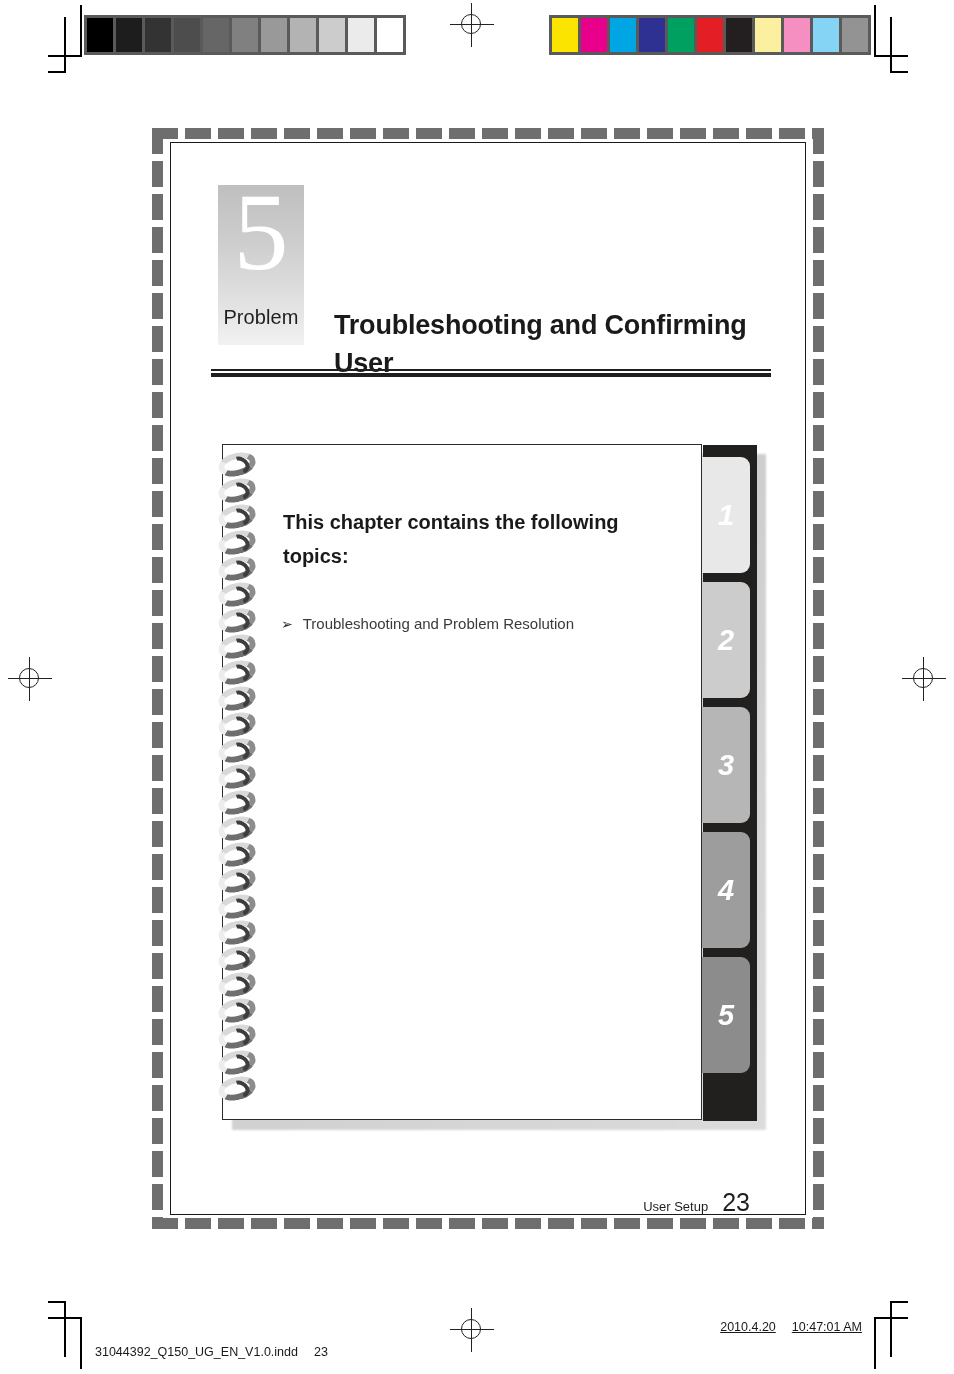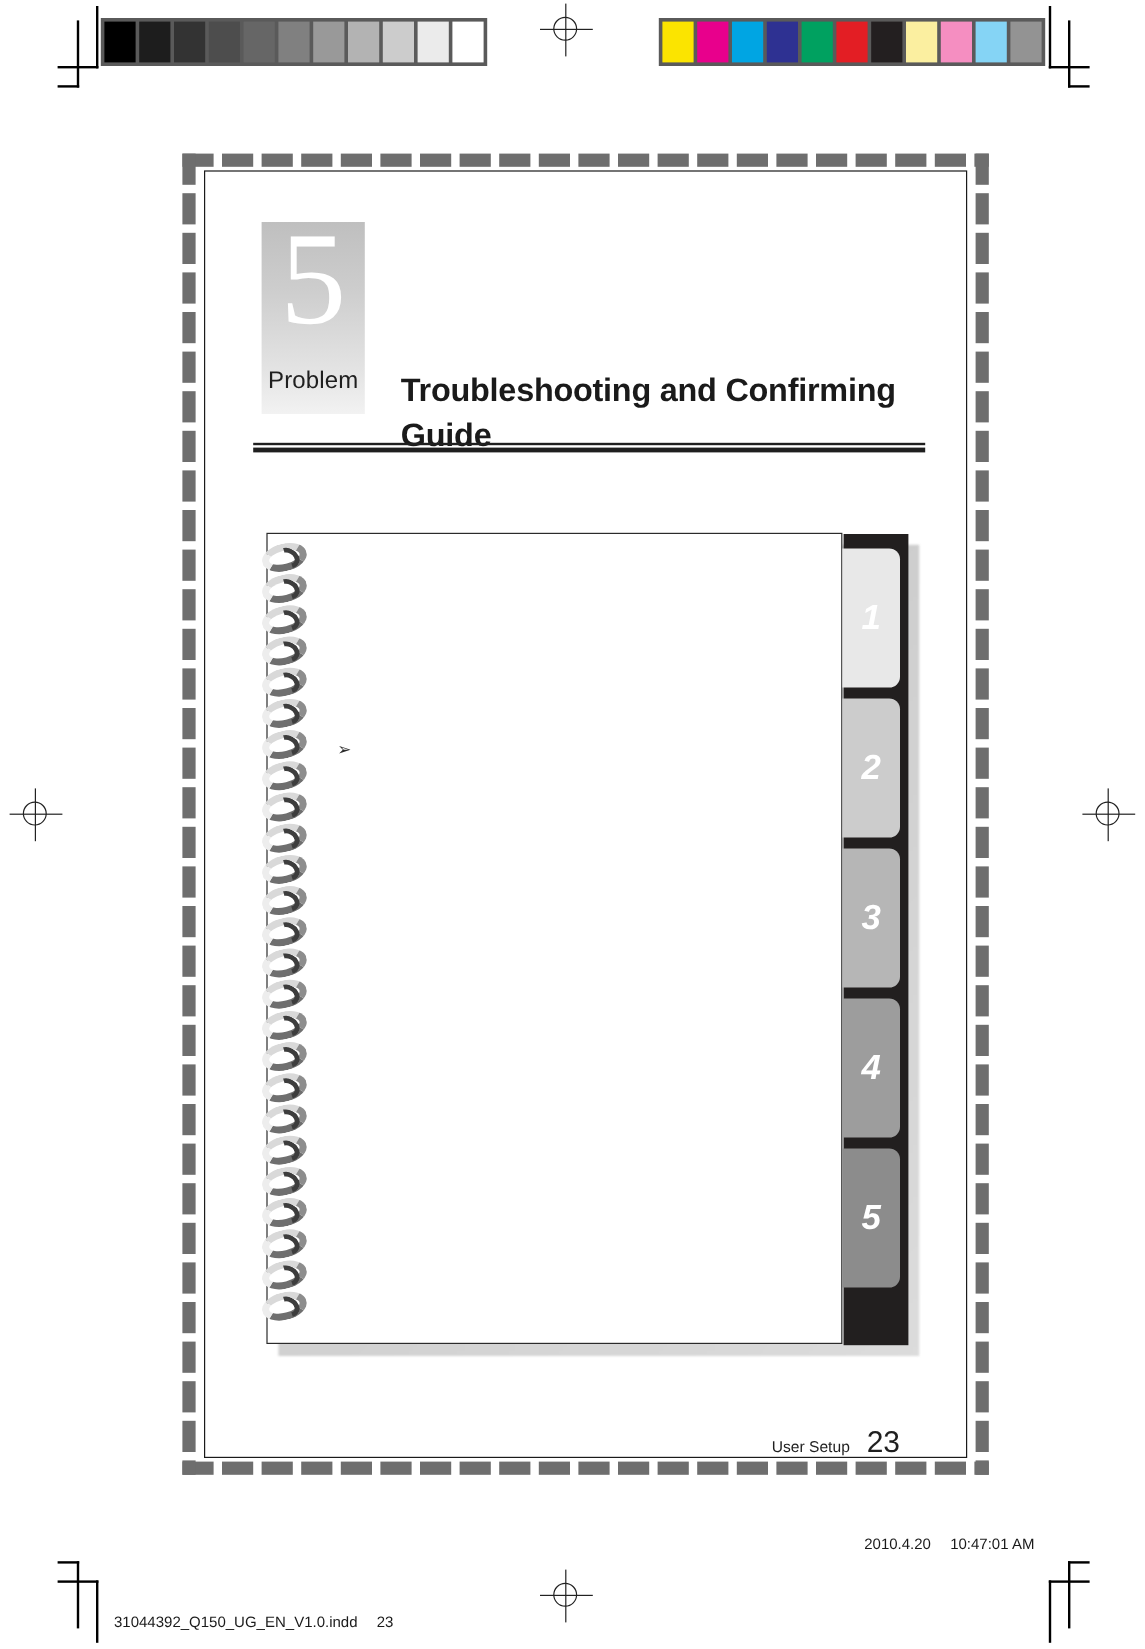--- a/index.html
+++ b/index.html
@@ -76,21 +76,21 @@
       font-size:29px;font-weight:bold;font-style:italic;color:#ffffff;}
 
   
   #page-footer{position:absolute;right:204px;top:1188px;display:flex;align-items:baseline;gap:14px;}
   #footer-label{font-size:13px;color:#1f1f1f;}
   #footer-pageno{font-size:25px;color:#1f1f1f;}
 
   
   .slug{position:absolute;font-size:12.5px;color:#1a1a1a;white-space:nowrap;}
   #slug-left{left:95px;top:1345px;}
-  #slug-right{right:92px;top:1280px;}
+  #slug-right{right:92px;top:1320px;text-decoration:underline;}
   .slug .sp{display:inline-block;width:16px;}
 </style>
 </head>
 <body>
 
 <div class="swatch-strip" id="gray-strip">
     <div class="swatch" style="background: rgb(0, 0, 0);"></div>
     <div class="swatch" style="background: rgb(29, 29, 29);"></div>
     <div class="swatch" style="background: rgb(51, 51, 51);"></div>
     <div class="swatch" style="background: rgb(77, 77, 77);"></div>
@@ -281,21 +281,21 @@
       <span style="left: 661px; top: 1056px; width: 11px; height: 26px;"></span>
       <span style="left: 661px; top: 1089px; width: 11px; height: 12px;"></span>
     </div>
   <div id="inner-frame"></div>
 </div>
 
 <div id="chapter-badge">
   <div id="chapter-num">5</div>
   <div id="chapter-word">Problem</div>
 </div>
-<h1 id="chapter-title">Troubleshooting and Confirming Guide</h1>
+<h1 id="chapter-title">Troubleshooting and Confirming User</h1>
 <div id="title-rule">
   <div class="r1"></div>
   <div class="r2"></div>
 </div>
 
 <div id="notebook">
   <div id="nb-shadow"></div>
   <div id="nb-page">
     <div id="tab-col">
         <div class="tab" style="top: 12px; height: 116px; background: rgb(232, 232, 232);">
@@ -307,23 +307,25 @@
         <div class="tab" style="top: 262px; height: 116px; background: rgb(182, 182, 182);">
           <span>3</span>
         </div>
         <div class="tab" style="top: 387px; height: 116px; background: rgb(157, 157, 157);">
           <span>4</span>
         </div>
         <div class="tab" style="top: 512px; height: 116px; background: rgb(140, 140, 140);">
           <span>5</span>
         </div>
       </div>
+    <div id="nb-heading">This chapter contains the following topics:</div>
     <div id="nb-list">
         <div class="nb-item">
           <span class="nb-bullet">➢</span>
+          <span>Troubleshooting and Problem Resolution</span>
         </div>
       </div>
   </div>
   <div id="spiral">
       <div class="ring" style="top: 0px;">
         <div class="coil"></div>
         <div class="coil2"></div>
       </div>
       <div class="ring" style="top: 26px;">
         <div class="coil"></div>

